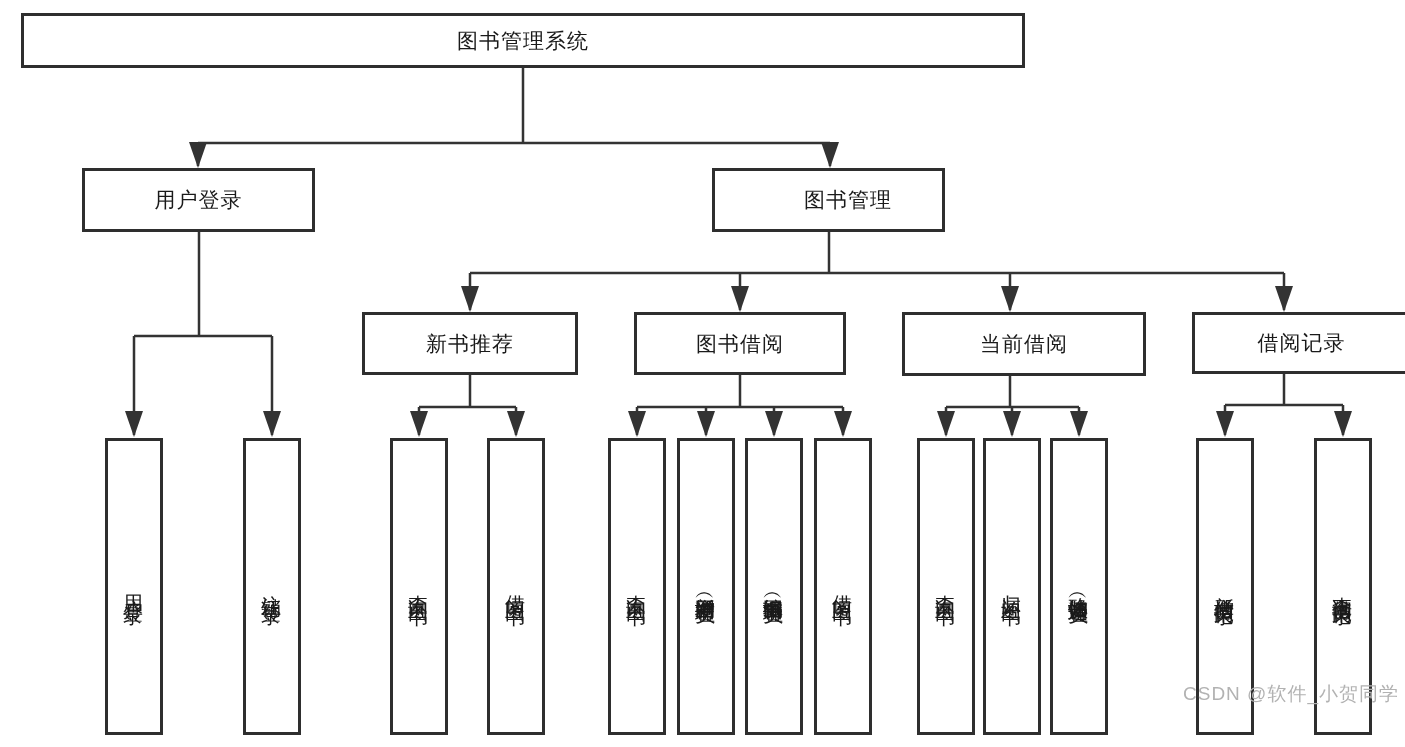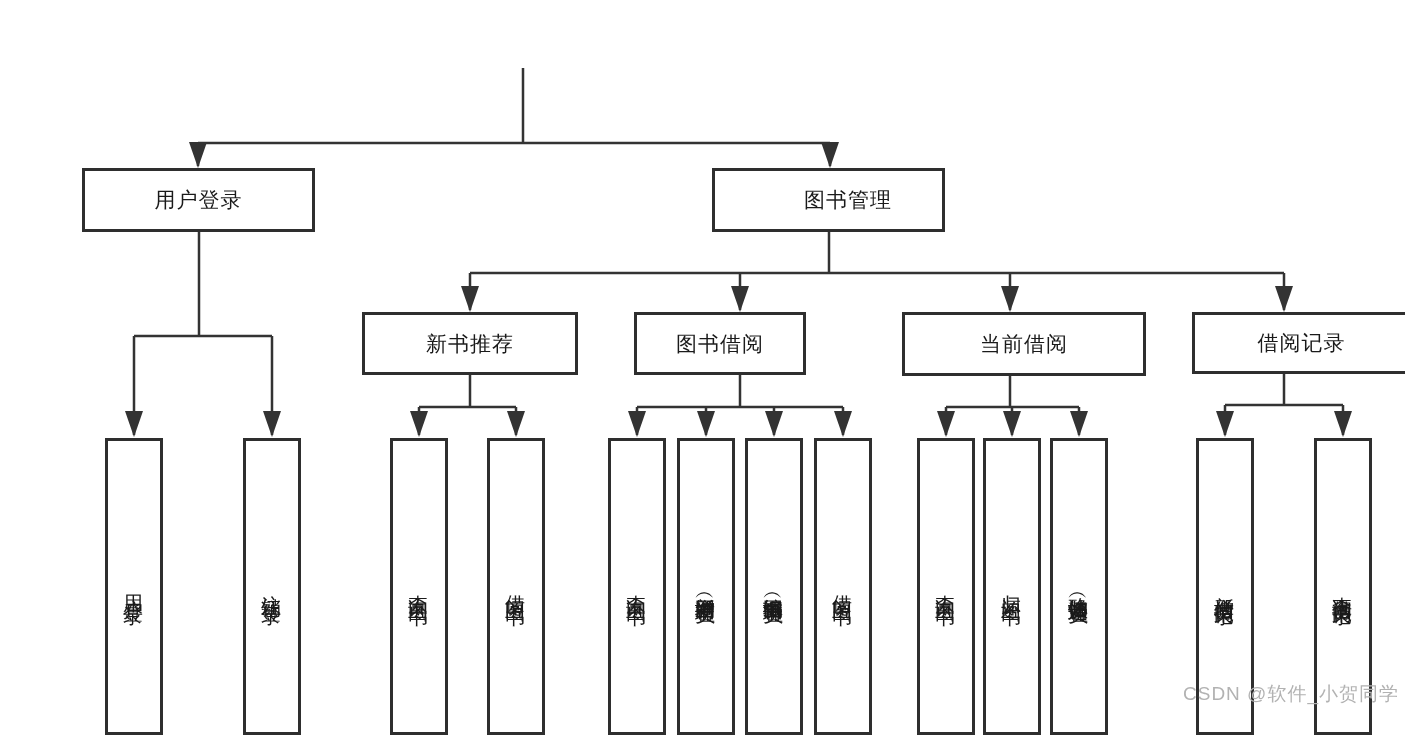--- a/index.html
+++ b/index.html
@@ -26,21 +26,21 @@
     font-size:20px; color:#1a1a1a; letter-spacing:4px;
     z-index:2;
   }
   
   #nd-root      { left:21px;   top:13px;  width:1004px; height:55px; }
   
   #nd-login     { left:82px;   top:168px; width:233px;  height:64px; }
   #nd-mgmt      { left:712px;  top:168px; width:233px;  height:64px;padding-left:39px; }
   
   #nd-recommend { left:362px;  top:312px; width:216px;  height:63px; }
-  #nd-borrow    { left:634px;  top:312px; width:172px;  height:63px; }
+  #nd-borrow    { left:634px;  top:312px; width:212px;  height:63px; }
   #nd-current   { left:902px;  top:312px; width:244px;  height:64px; }
   #nd-record    { left:1174px; top:312px; width:219px;  height:62px;margin-left:18px; }
   
   #lf-login-0   { left:105px; }
   #lf-login-1   { left:243px; }
   #lf-rec-0     { left:390px; }
   #lf-rec-1     { left:487px; }
   #lf-bor-0     { left:608px; }
   #lf-bor-1     { left:677px; letter-spacing:1px; }
   #lf-bor-2     { left:745px; letter-spacing:1px; }
@@ -93,20 +93,21 @@
     <path class="wire" d="M1010,376 V407 M946,407 H1079 M946,407 V435 M1012,407 V435 M1079,407 V435"></path>
     <polygon class="head" points="946,437 937,411 955,411"></polygon>
     <polygon class="head" points="1012,437 1003,411 1021,411"></polygon>
     <polygon class="head" points="1079,437 1070,411 1088,411"></polygon>
 
     <path class="wire" d="M1284,374 V405 M1225,405 H1343 M1225,405 V435 M1343,405 V435"></path>
     <polygon class="head" points="1225,437 1216,411 1234,411"></polygon>
     <polygon class="head" points="1343,437 1334,411 1352,411"></polygon>
   </svg>
 
+  <div class="box" id="nd-root">图书管理系统</div>
 
   <div class="box" id="nd-login">用户登录</div>
   <div class="box" id="nd-mgmt">图书管理</div>
 
   <div class="box" id="nd-recommend">新书推荐</div>
   <div class="box" id="nd-borrow">图书借阅</div>
   <div class="box" id="nd-current">当前借阅</div>
   <div class="box" id="nd-record">借阅记录</div>
 
   <div class="vbox" id="lf-login-0">用户登录</div>

